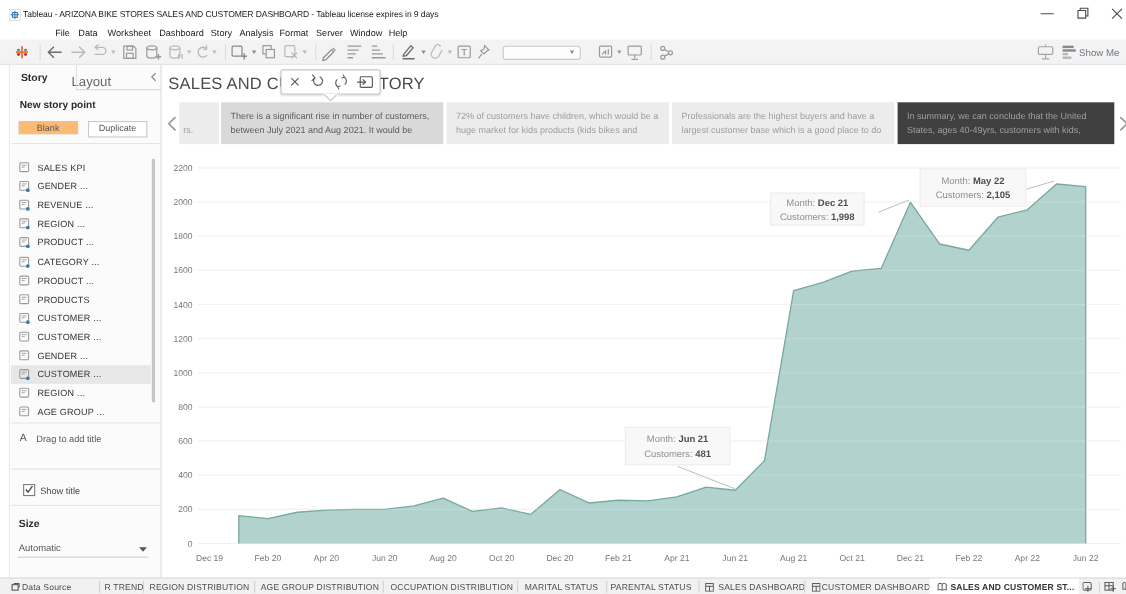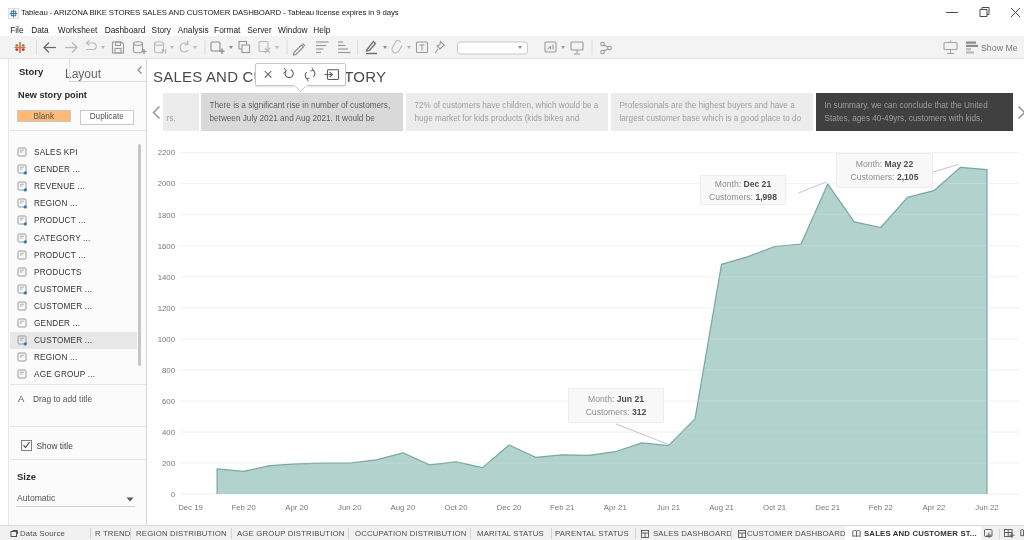--- a/index.html
+++ b/index.html
@@ -4,21 +4,21 @@
 <style>
   * { margin:0; padding:0; box-sizing:border-box; }
   html,body { width:1024px; height:540px; overflow:hidden; }
   body { font-family:"Liberation Sans", sans-serif; position:relative; background:#fff; }
   .abs { position:absolute; }
   
   #titlebar { left:0; top:0; width:1024px; height:25px; background:#fff; }
   #apptitle { left:21px; top:8px; font-size:7.8px; letter-spacing:-0.1px; color:#1b1b1b; }
   
   #menubar { left:0; top:25px; width:1024px; height:11px; background:#fff; font-size:8.3px; color:#222; }
-  .menuitem { position:absolute; top:0; }
+  .menuitem { position:absolute; top:0;margin-left:40px; }
   
   #toolbar { left:0; top:36px; width:1024px; height:23px; background:#f3f3f3; border-bottom:1px solid #e2e2e2; }
   
   #leftstrip { left:0; top:59px; width:9px; height:466px; background:#fff; border-right:1px solid #e8e8e8; }
   #sidebar { left:9px; top:59px; width:138px; height:466px; background:#fbfbfb; border-right:1px solid #d6d6d6; }
   .sbdivider { position:absolute; left:1px; width:136px; height:1px; background:#e5e5e5; }
   .sheetrow { position:absolute; left:1px; width:127px; height:17px; font-size:8.2px; color:#333; }
   .sheetrow span { position:absolute; left:24px; top:4px; letter-spacing:0.2px; }
   
   .cap { position:absolute; top:93px; height:38px; font-size:8.2px; line-height:13px; color:#9e9e9e; padding:6px 8px 0 9px; overflow:hidden; }
@@ -467,21 +467,21 @@
   <line x1="33" y1="82.7" x2="872" y2="82.7" stroke="rgba(255,255,255,0.18)" stroke-width="1"></line>
   <line x1="33" y1="51.6" x2="872" y2="51.6" stroke="rgba(255,255,255,0.18)" stroke-width="1"></line>
   <line x1="33" y1="20.6" x2="872" y2="20.6" stroke="rgba(255,255,255,0.18)" stroke-width="1"></line>
   <line x1="469" y1="292" x2="521.4" y2="312.5" stroke="#bdbdbd" stroke-width="0.9"></line>
   <line x1="651.5" y1="61" x2="679.5" y2="49.8" stroke="#bdbdbd" stroke-width="0.9"></line>
   <line x1="786" y1="40" x2="811.5" y2="32.5" stroke="#bdbdbd" stroke-width="0.9"></line>
 </svg>
 
 <div class="ann" style="left:568px;top:388px;width:96px;height:35px;padding-top:4px">
   <div>Month: <b>Jun 21</b></div>
-    <div>Customers: <b>312</b></div>
+    <div>Customers: <b>481</b></div>
 </div>
 <div class="ann" style="left:700px;top:175px;width:86px;height:30px;padding-top:2px">
   <div>Month: <b>Dec 21</b></div>
     <div>Customers: <b>1,998</b></div>
 </div>
 <div class="ann" style="left:836px;top:153px;width:97px;height:35px;padding-top:4px">
   <div>Month: <b>May 22</b></div>
     <div>Customers: <b>2,105</b></div>
 </div>
 

